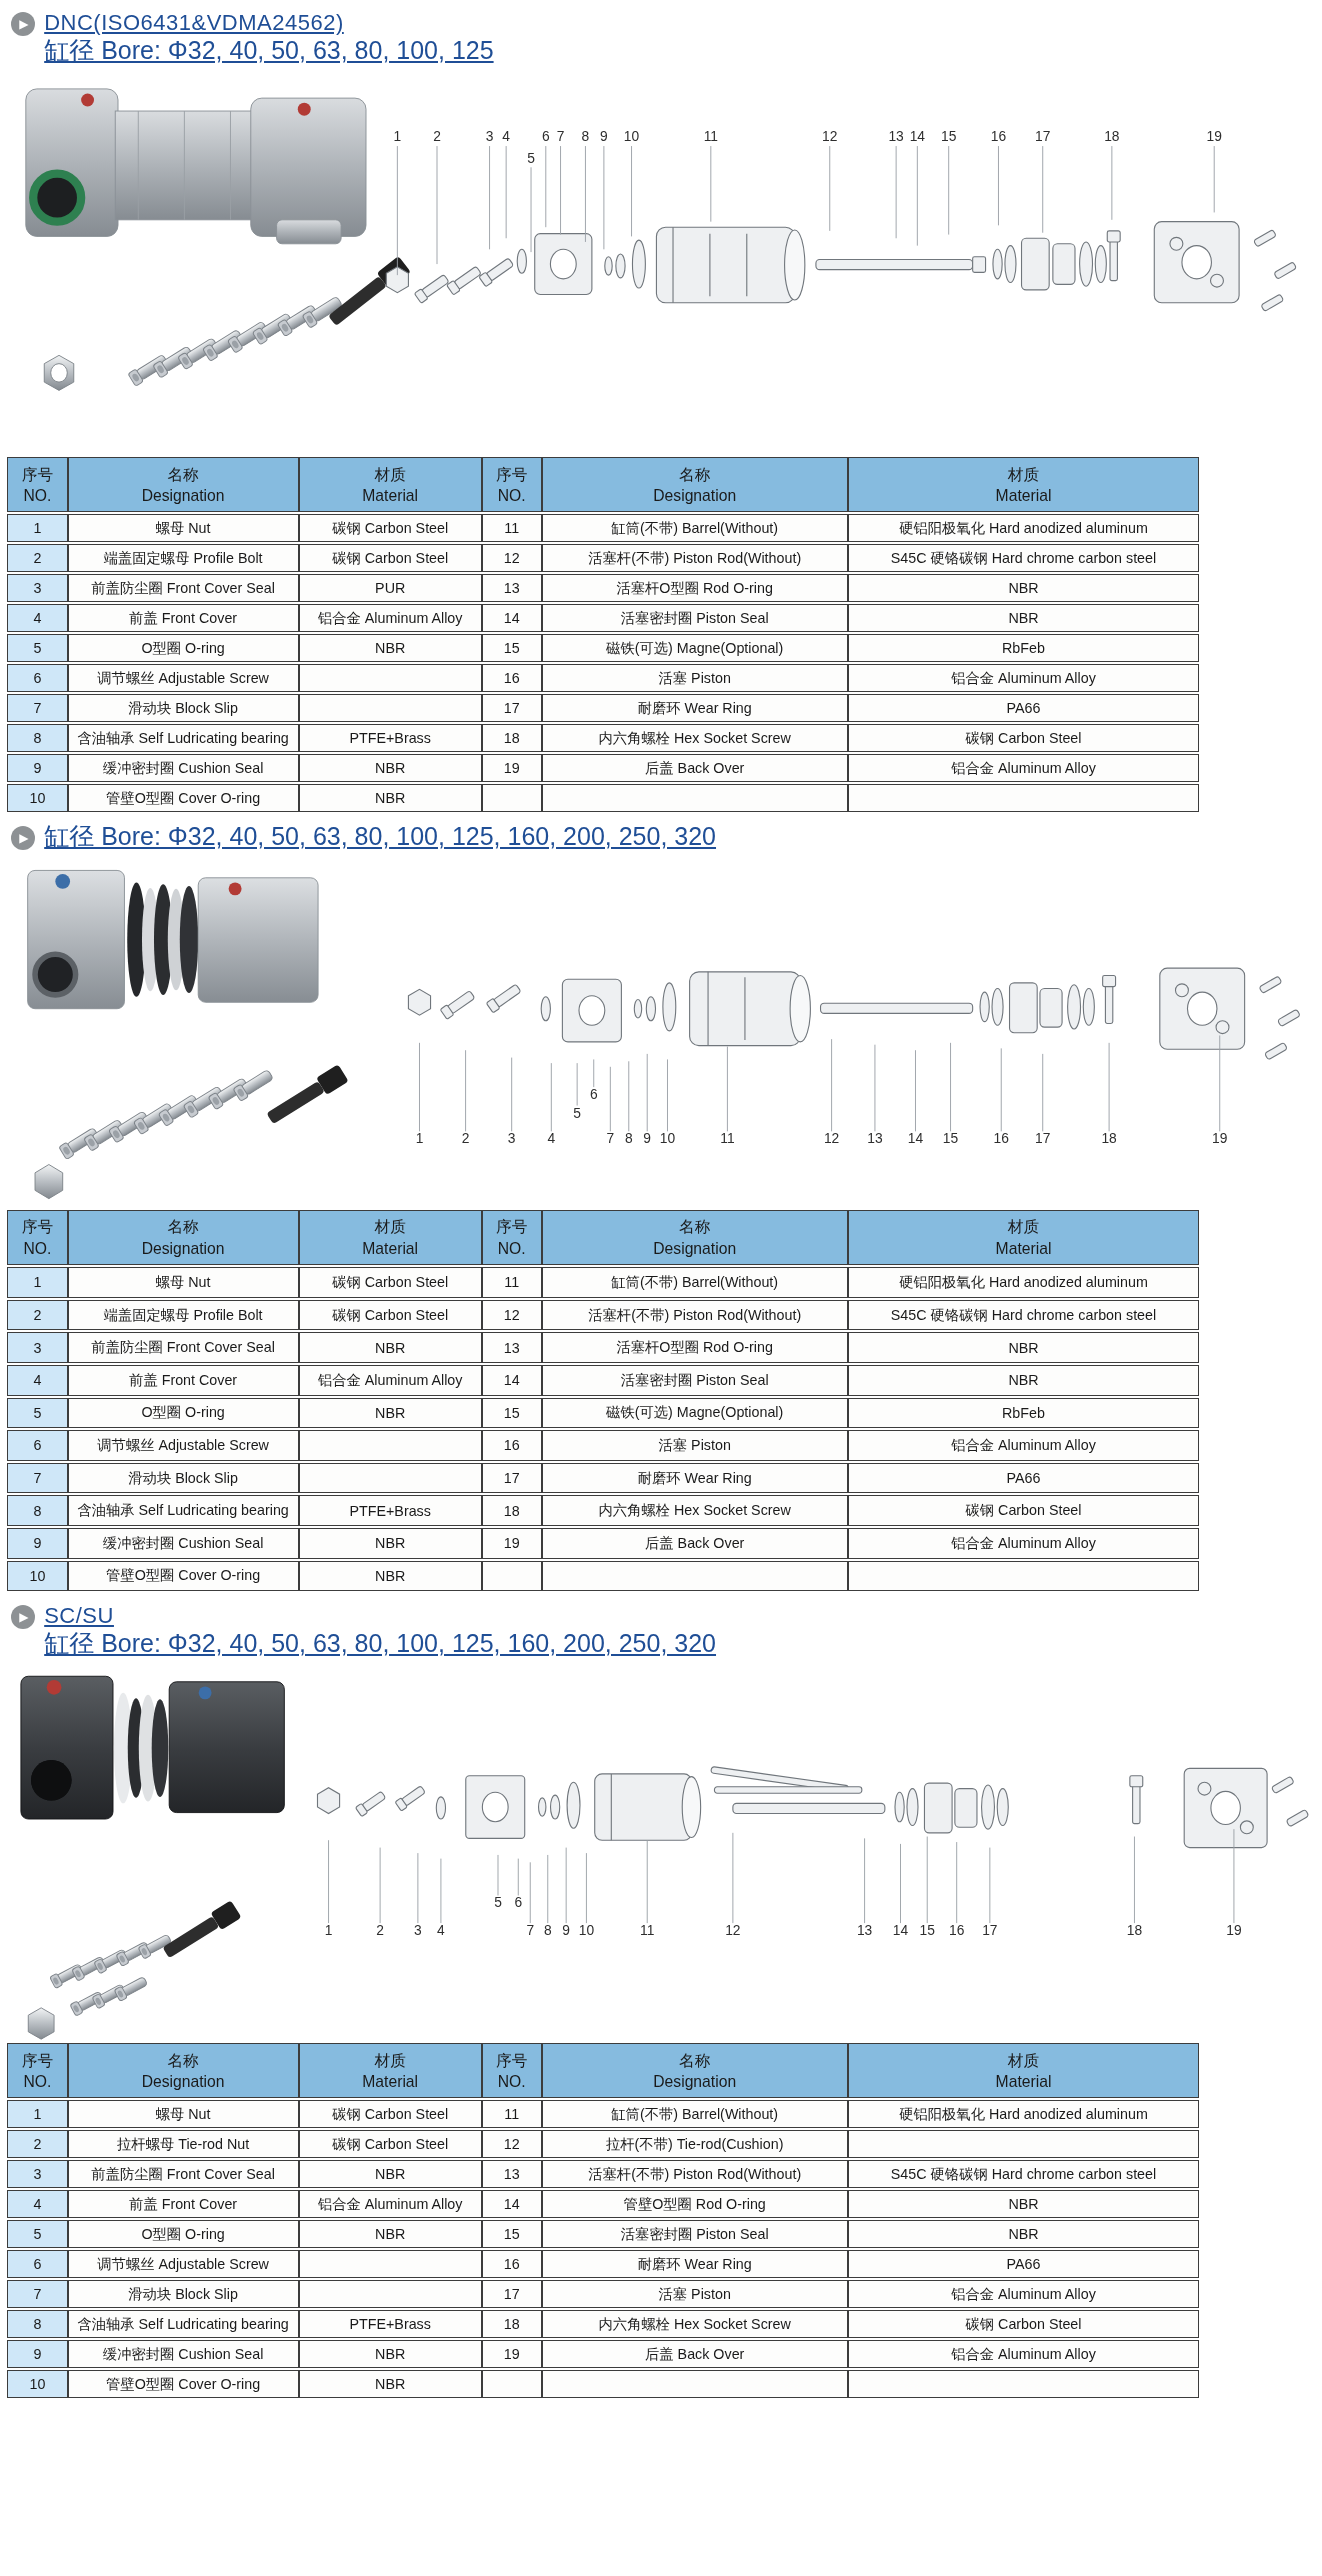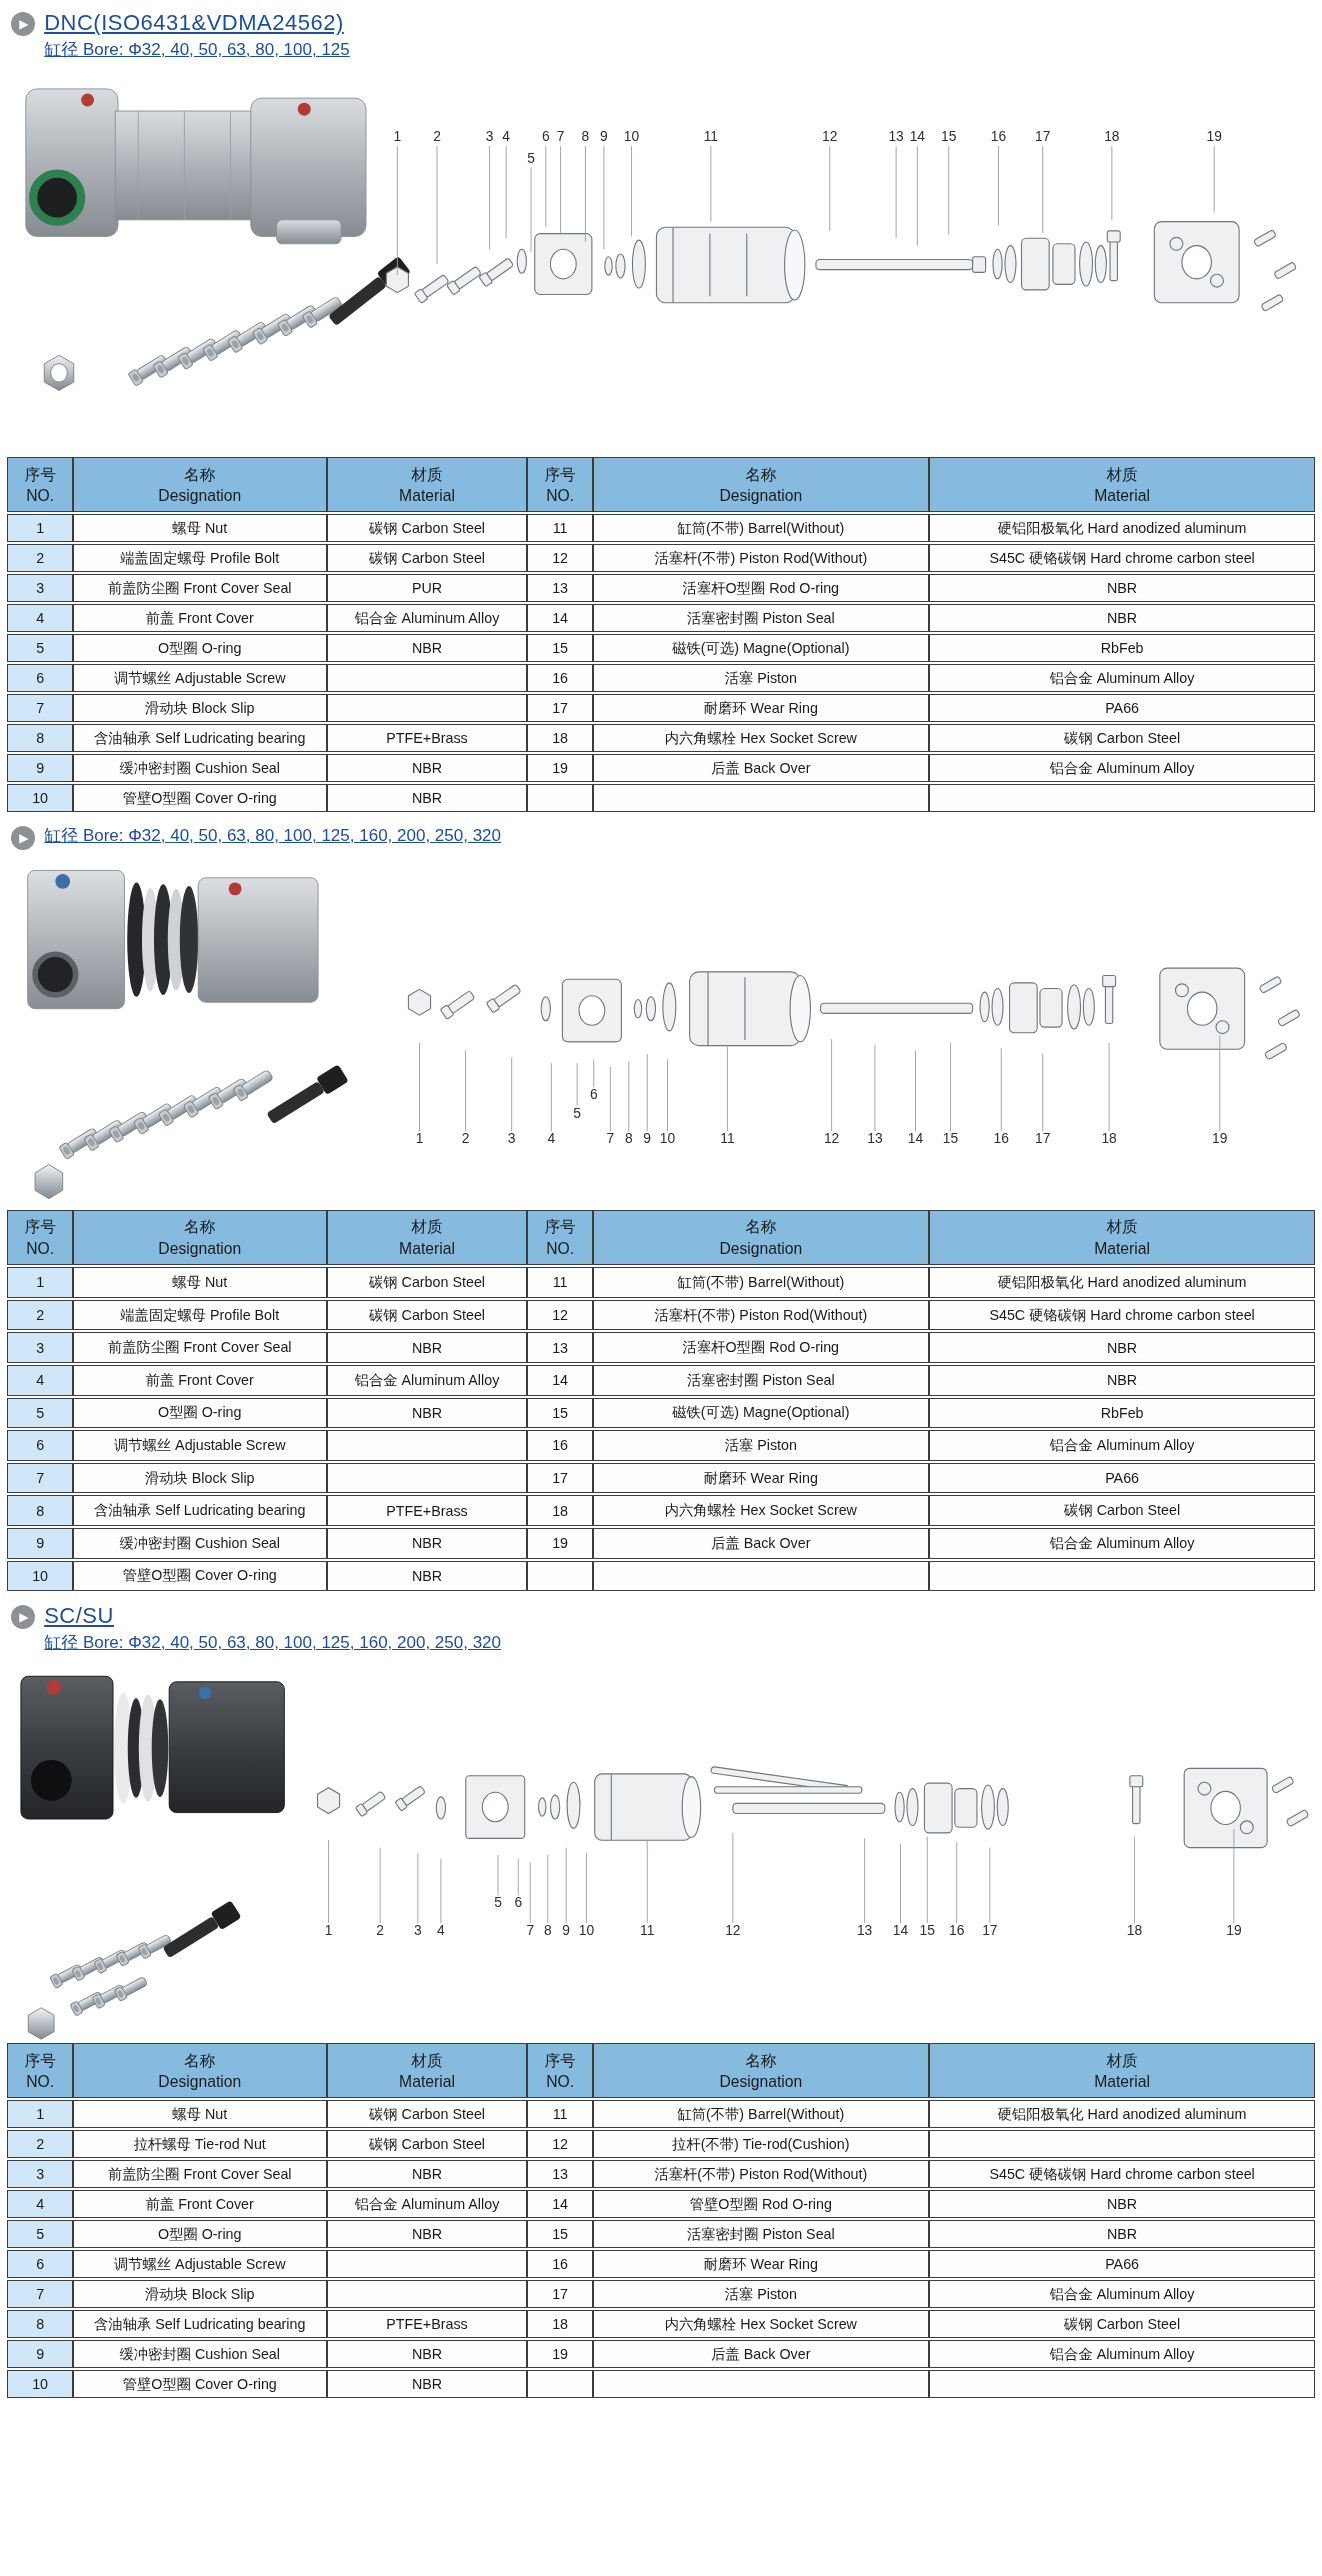--- a/index.html
+++ b/index.html
@@ -4,26 +4,26 @@
 <style>
   html,body{margin:0;padding:0;background:#ffffff;}
   body{width:1323px;font-family:"Liberation Sans","DejaVu Sans",sans-serif;color:#1a1a1a;}
   .section{position:relative;}
   .sec-head{display:flex;align-items:flex-start;padding:9.2px 0 0 11px;}
   .play{width:24px;height:24px;border-radius:50%;background:#8d9194;color:#ffffff;
         display:flex;align-items:center;justify-content:center;font-size:12px;line-height:1;
         margin-top:2.8px;flex:0 0 auto;padding-left:1.8px;box-sizing:border-box;}
   .head-text{margin-left:9.2px;color:#1f4e96;text-decoration:underline;}
   .sec-title{font-size:22px;line-height:28px;letter-spacing:0.5px;}
-  .sec-bore{font-size:17px;line-height:26px;}
+  .sec-bore{font-size:25px;line-height:26px;}
   .diagram-wrap{position:relative;width:1323px;overflow:hidden;}
   .diagram-wrap svg{display:block;}
   .callout{font-size:15px;fill:#2e2e2e;text-anchor:middle;font-family:"Liberation Sans","DejaVu Sans",sans-serif;}
   .leader{stroke:#9aa0a6;stroke-width:1;}
-  table.parts{border-collapse:separate;border-spacing:0 2.8px;width:1308px;margin:0 7.4px;table-layout:fixed;}
+  table.parts{border-collapse:separate;border-spacing:0 2.8px;width:1192px;margin:0 7.4px;table-layout:fixed;}
   table.parts th,table.parts td{border:0.9px solid #3c3c3c;text-align:center;vertical-align:middle;
       padding:0 2.8px;overflow:hidden;white-space:nowrap;}
   table.parts th{background:#86bbdf;font-weight:normal;font-size:15.7px;line-height:1.35;height:53px;}
   table.parts td{background:#fdfdfc;font-size:14.3px;}
   .t-r33 td{height:26px;}
   .t-r36 td{height:28.6px;}
   table.parts td.c0,table.parts td.c3n{background:#cfe7f8;}
   .c0{width:4.6%;}.c1{width:19.5%;}.c2{width:15.3%;}.c3{width:4.6%;}.c4{width:26%;}.c5{width:30%;}
   .mb55{margin-bottom:51px;} .mb48{margin-bottom:44px;}
 </style>

